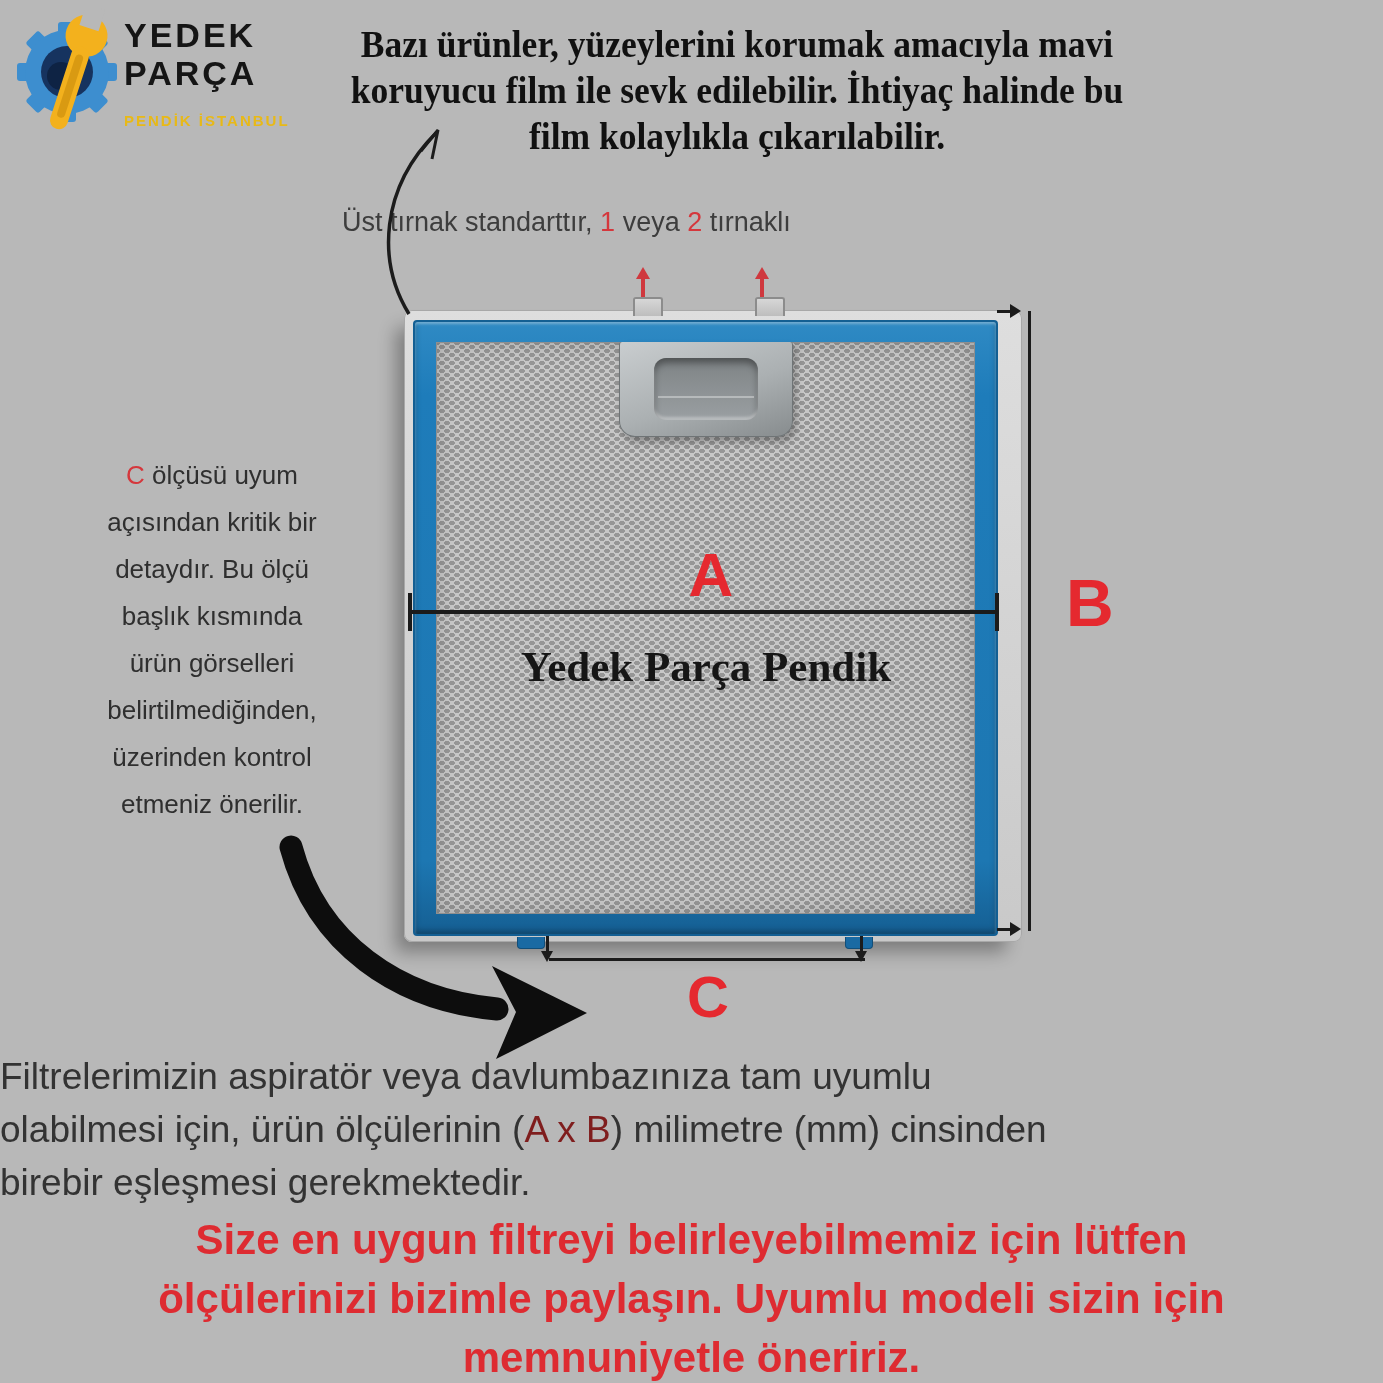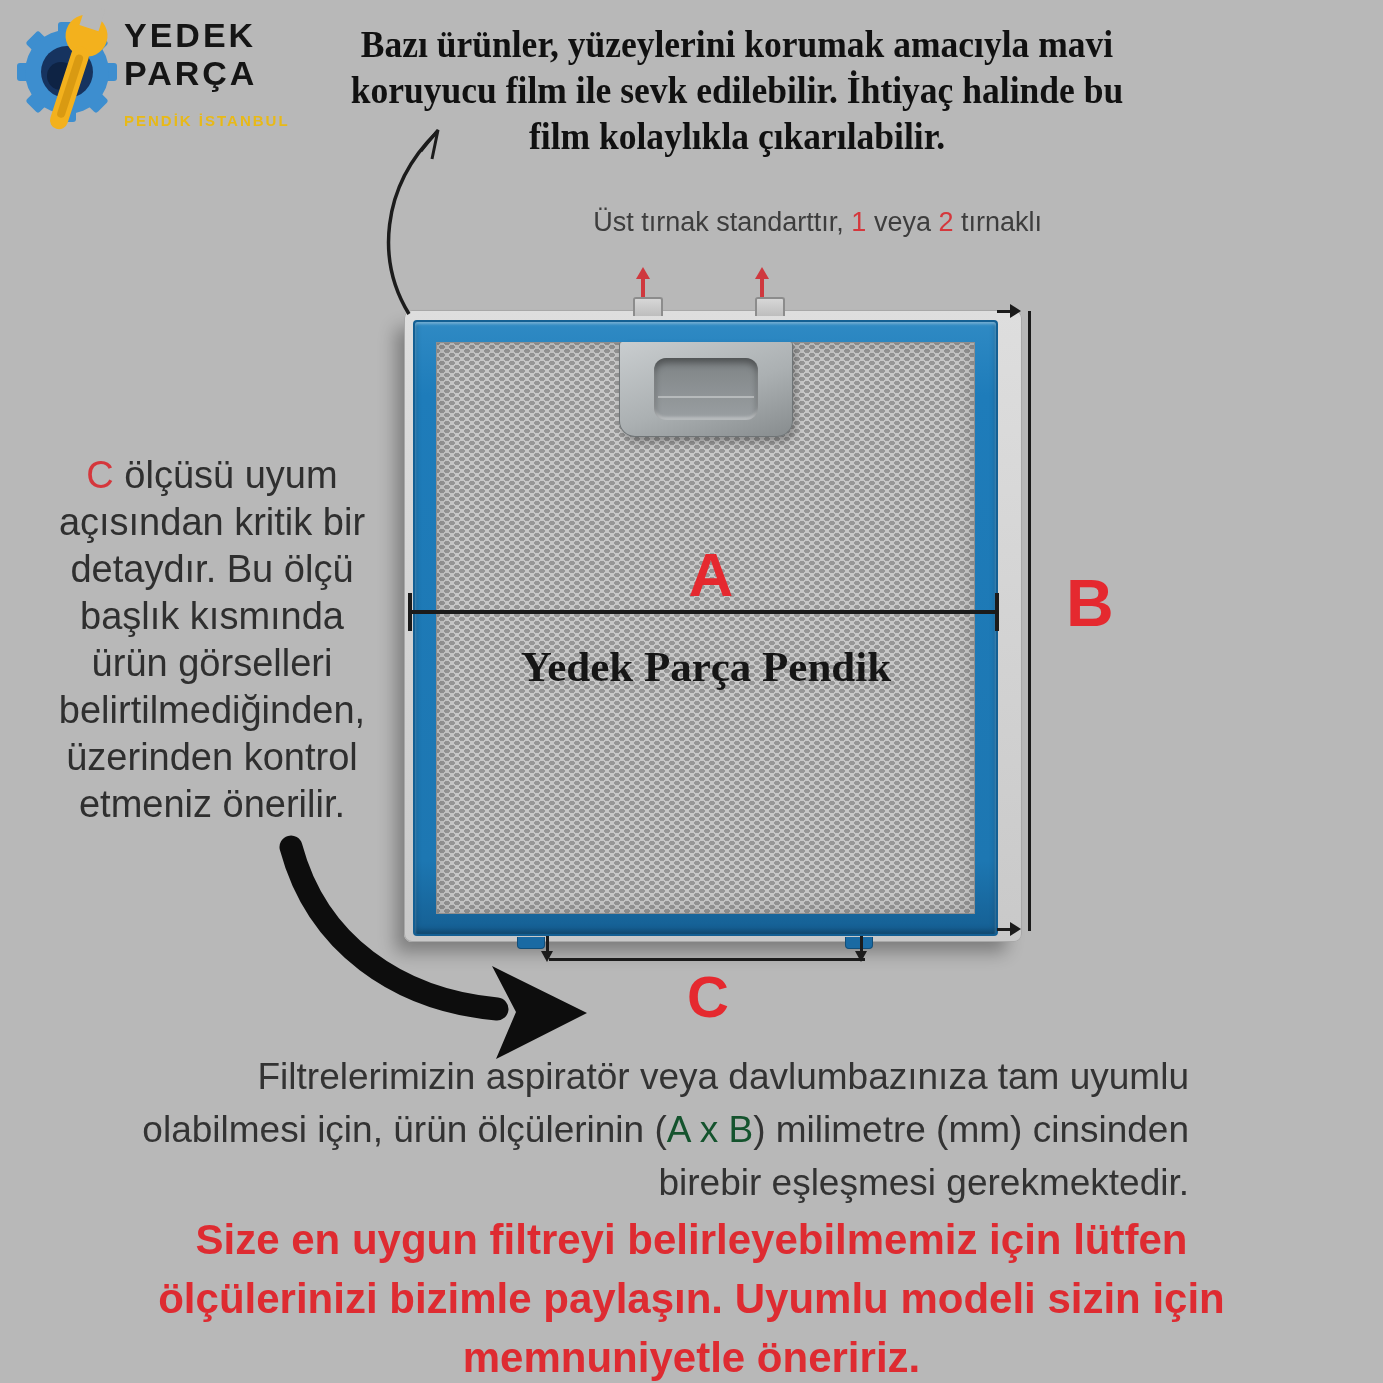--- a/index.html
+++ b/index.html
@@ -16,21 +16,21 @@
   }
   .brand-sub{margin-top:20px;font-weight:700;font-size:15px;letter-spacing:2px;color:#e8b917;}
   
   .top-note{
     position:absolute;left:242px;top:22px;width:990px;text-align:center;
     font-family:"Liberation Serif",serif;font-weight:700;font-size:37px;line-height:46px;
     color:#111;transform:scaleX(.96);transform-origin:center;
   }
   
   .tab-note{
-    position:absolute;left:342px;top:205px;width:700px;text-align:right;
+    position:absolute;left:342px;top:205px;width:700px;text-align:left;
     font-size:27px;line-height:34px;color:#3d3d3d;
   }
   .tab-note .num{color:#d5373c;}
   
   .red-up-arrow{position:absolute;width:4px;height:26px;background:#cf383e;}
   .red-up-arrow::before{
     content:"";position:absolute;top:-12px;left:-5px;
     border:7px solid transparent;border-bottom:12px solid #cf383e;
   }
   
@@ -108,29 +108,29 @@
   .c-arrow::after{
     content:"";position:absolute;bottom:-10px;left:-5px;
     border:6.5px solid transparent;border-top:11px solid #1b1b1b;
   }
   .dim-c-line{position:absolute;left:549px;top:958px;width:316px;height:3px;background:#1b1b1b;}
   
   .arrows-overlay{position:absolute;left:0;top:0;pointer-events:none;}
   
   .left-note{
     position:absolute;left:12px;top:452px;width:400px;text-align:center;
-    font-size:38px;line-height:47px;color:#2f2f2f;
+    font-size:26px;line-height:47px;color:#2f2f2f;
   }
   .left-note .red{color:#d5373c;}
   
   .fit-note{
-    position:absolute;left:0;top:1050px;width:1189px;text-align:right;
+    position:absolute;left:0;top:1050px;width:1189px;text-align:left;
     font-size:37px;line-height:53px;color:#333;
   }
-  .fit-note .red{color:#14532d;}
+  .fit-note .red{color:#7f1d1d;}
   .cta-note{
     position:absolute;left:0;top:1210px;width:1383px;text-align:center;
     font-weight:700;font-size:42px;line-height:59px;color:#de2b31;
   }
 </style>
 </head>
 <body>
 
 <div id="canvas">
 

